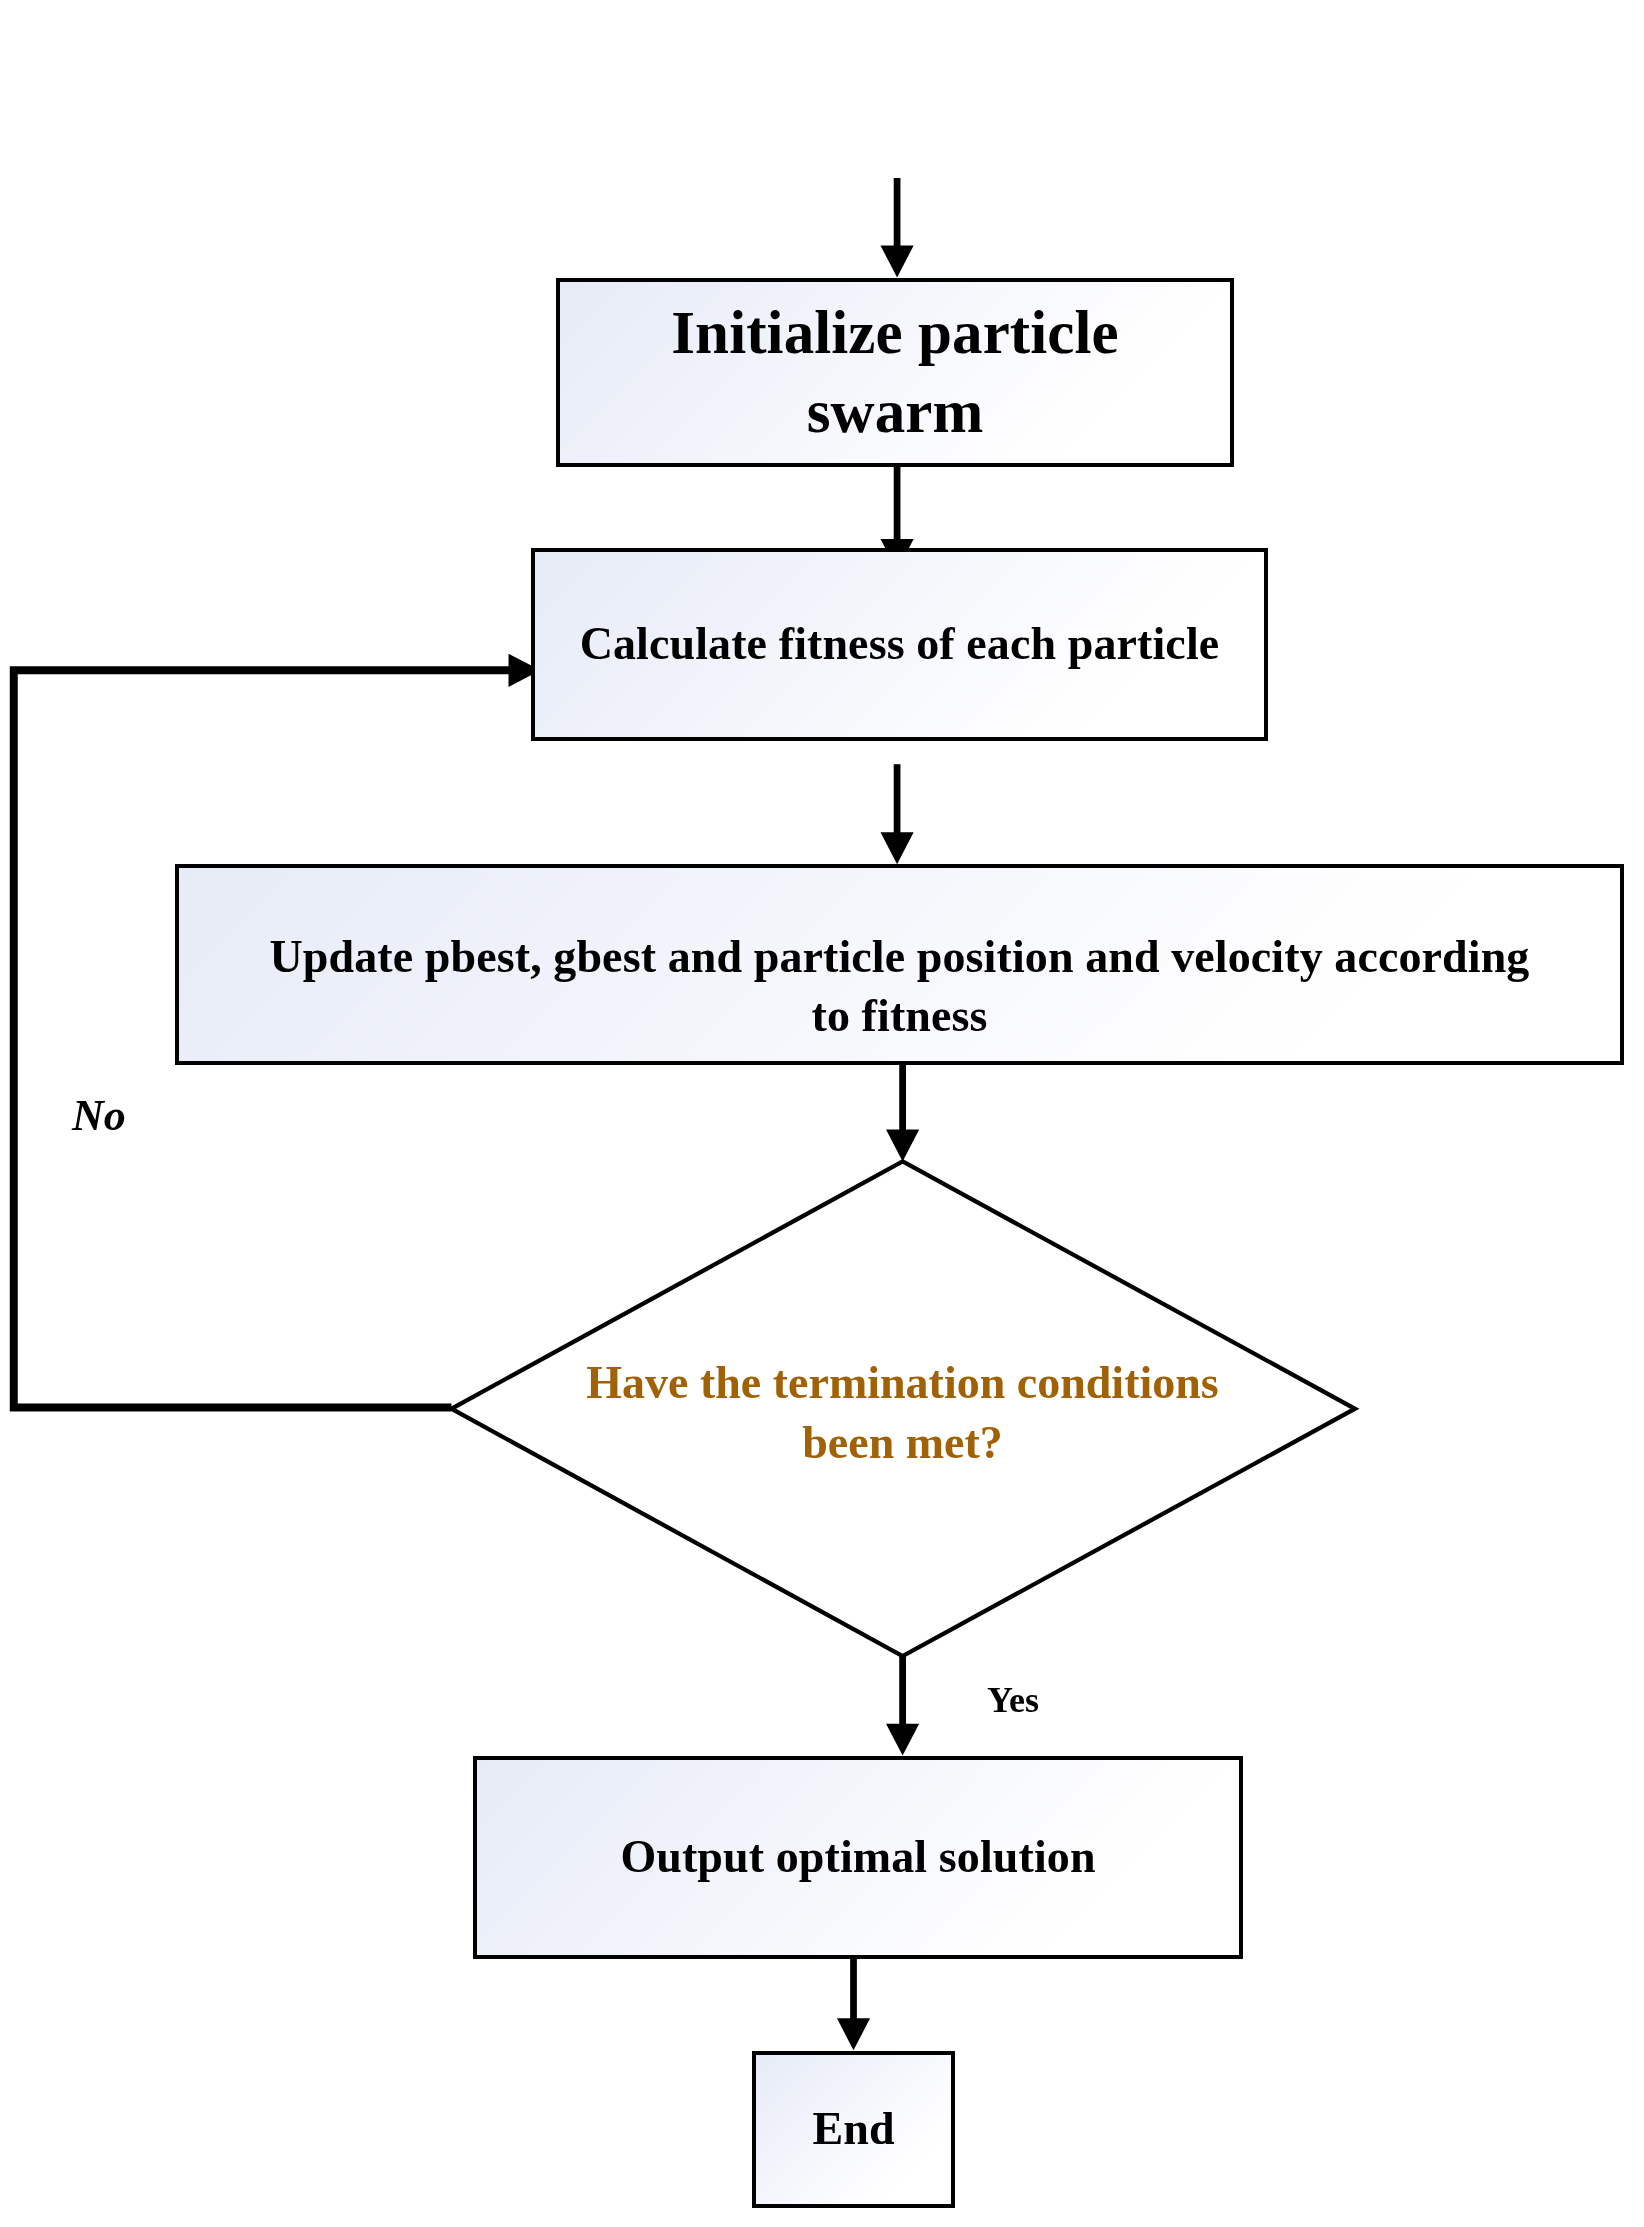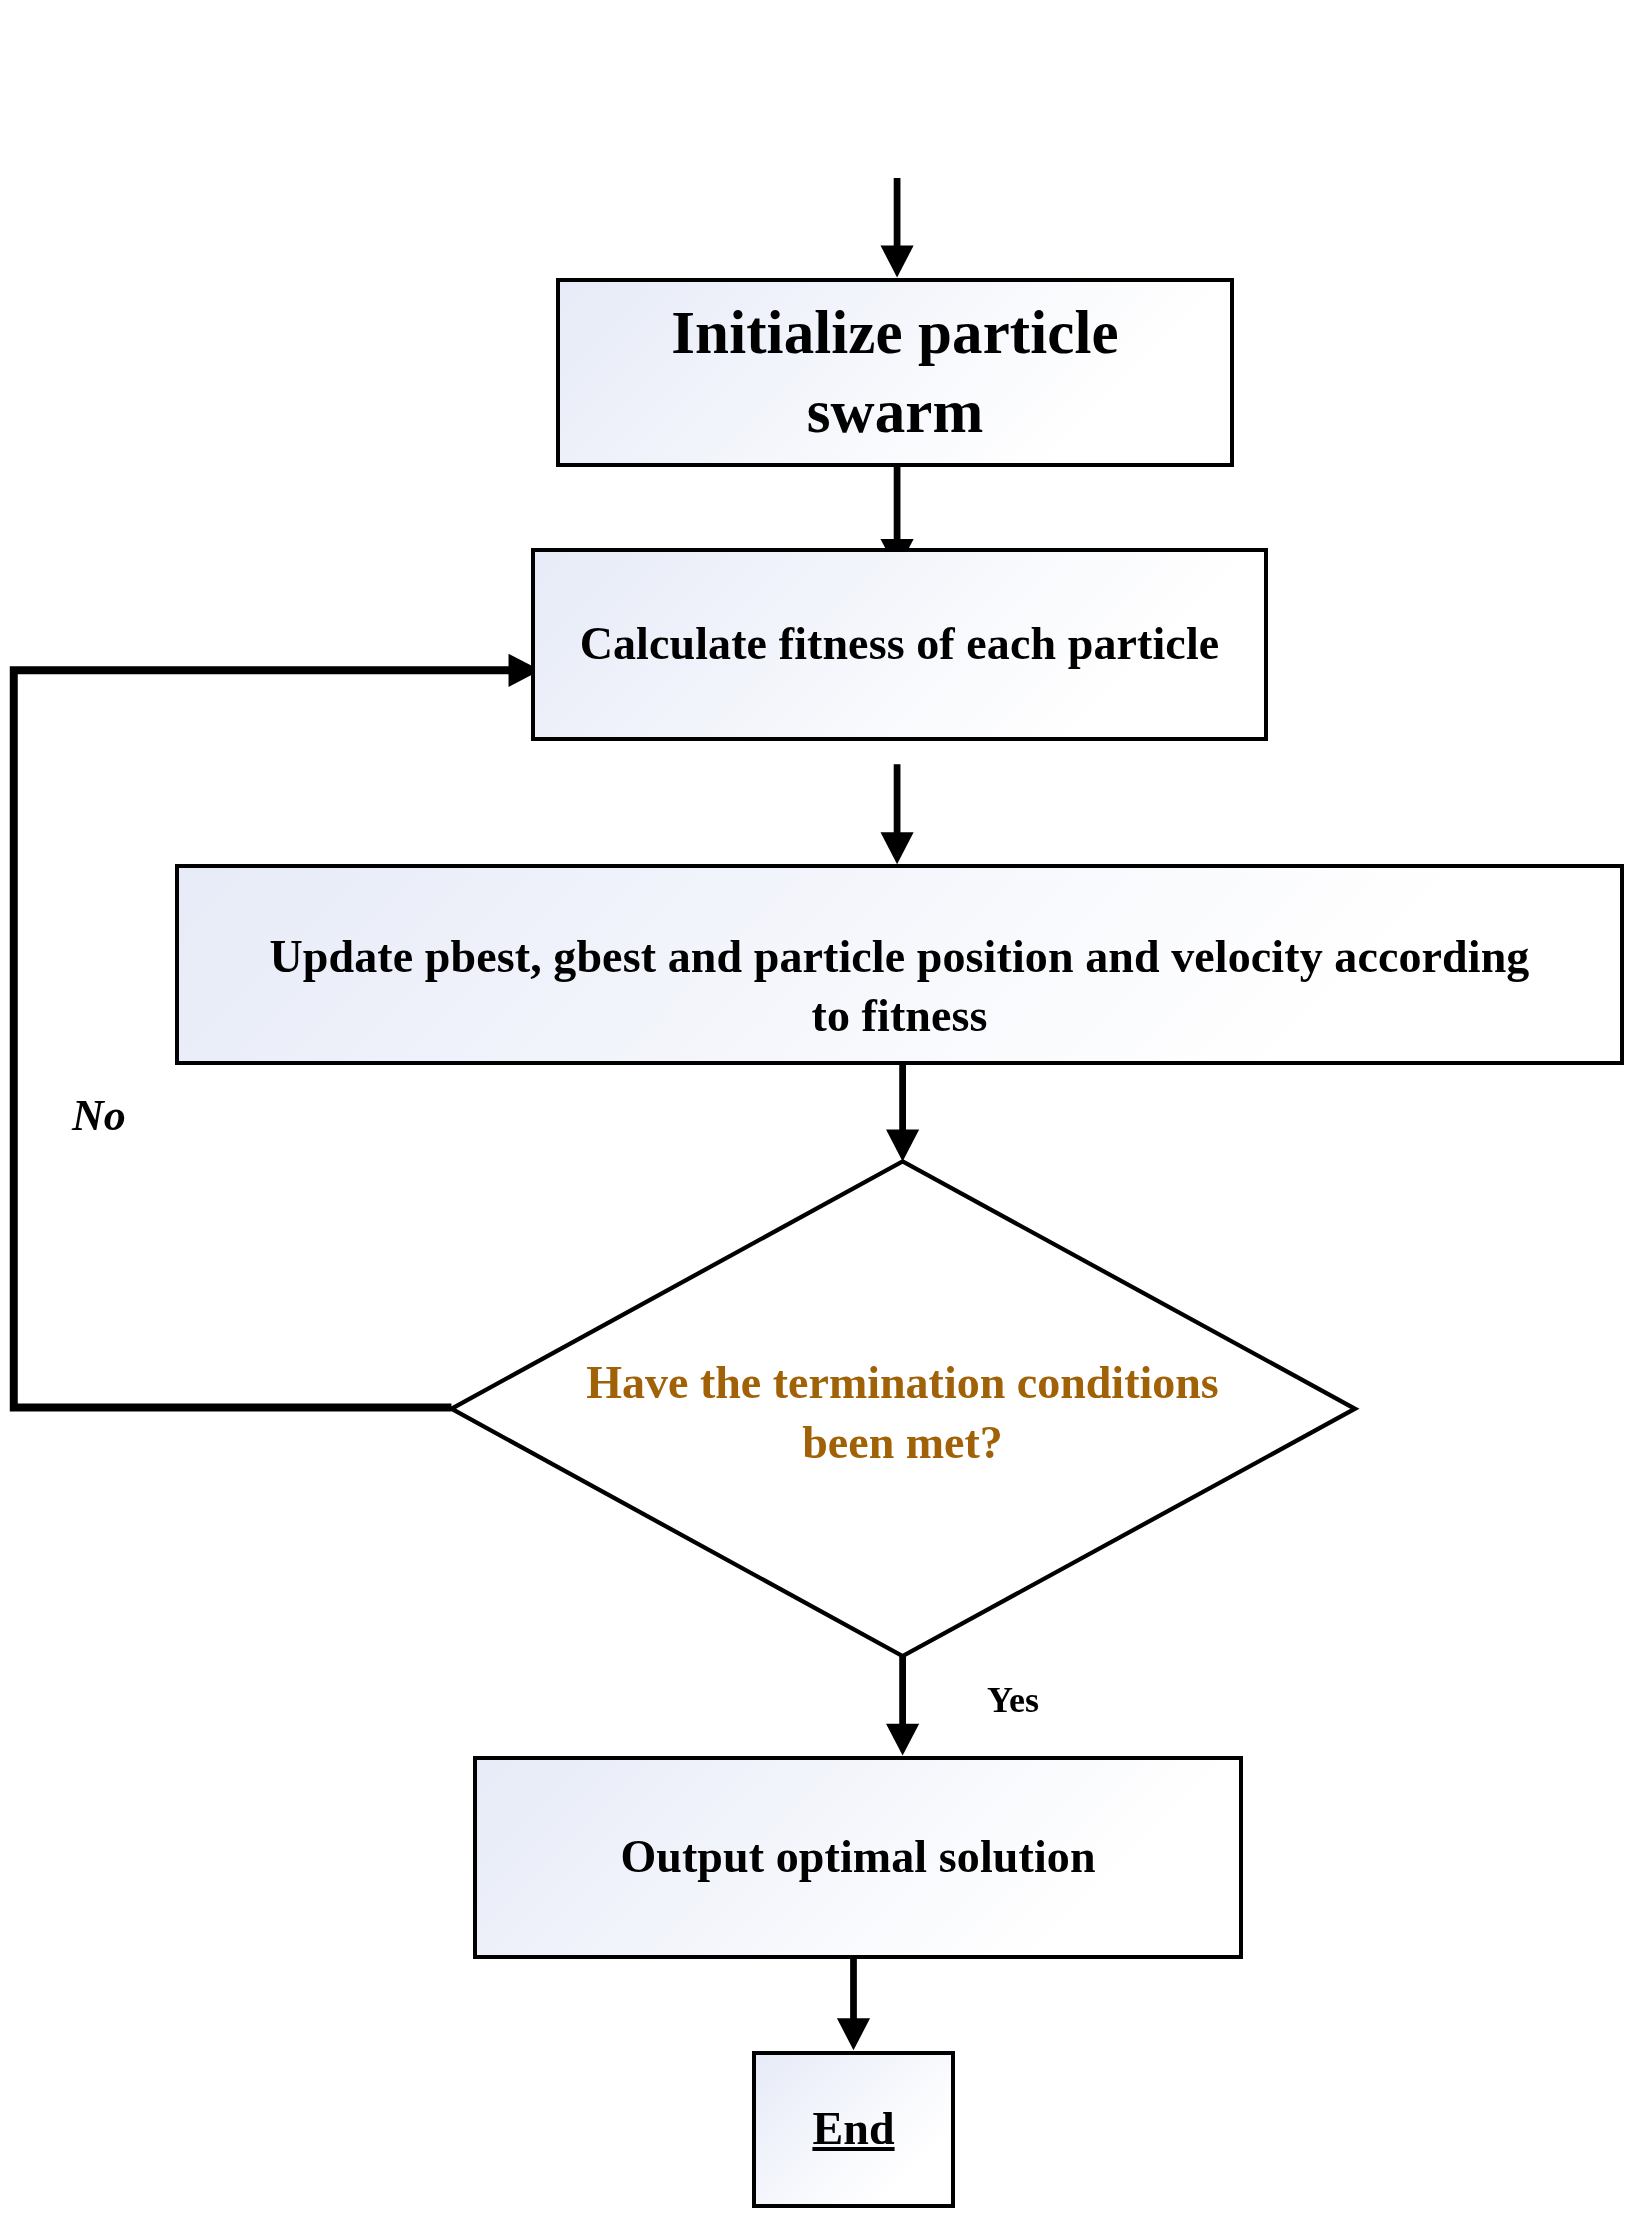--- a/index.html
+++ b/index.html
@@ -131,21 +131,21 @@
 
   <div class="diamond-text" style="left:528px; top:1311px; width:749px; height:203px; font-size:46px;">
     <span style="max-width:669px;">Have the termination conditions been met?</span>
   </div>
 
   <div class="node" style="left:473px; top:1756px; width:770px; height:203px;">
     <span class="label" style="font-size:46px; max-width:774px;">Output optimal solution</span>
   </div>
 
   <div class="node" style="left:752px; top:2051px; width:203px; height:157px;">
-    <span class="label" style="font-size:46px;text-decoration:underline;">End</span>
+    <span class="label" style="font-size:46px;">End</span>
   </div>
 
   <div class="edge-label" style="left:72px; top:1090px; font-size:44px;font-style:italic;">No</div>
 
   <div class="edge-label" style="left:987px; top:1679px; font-size:36px;">Yes</div>
 
 </div>
 
 
 </body></html>

